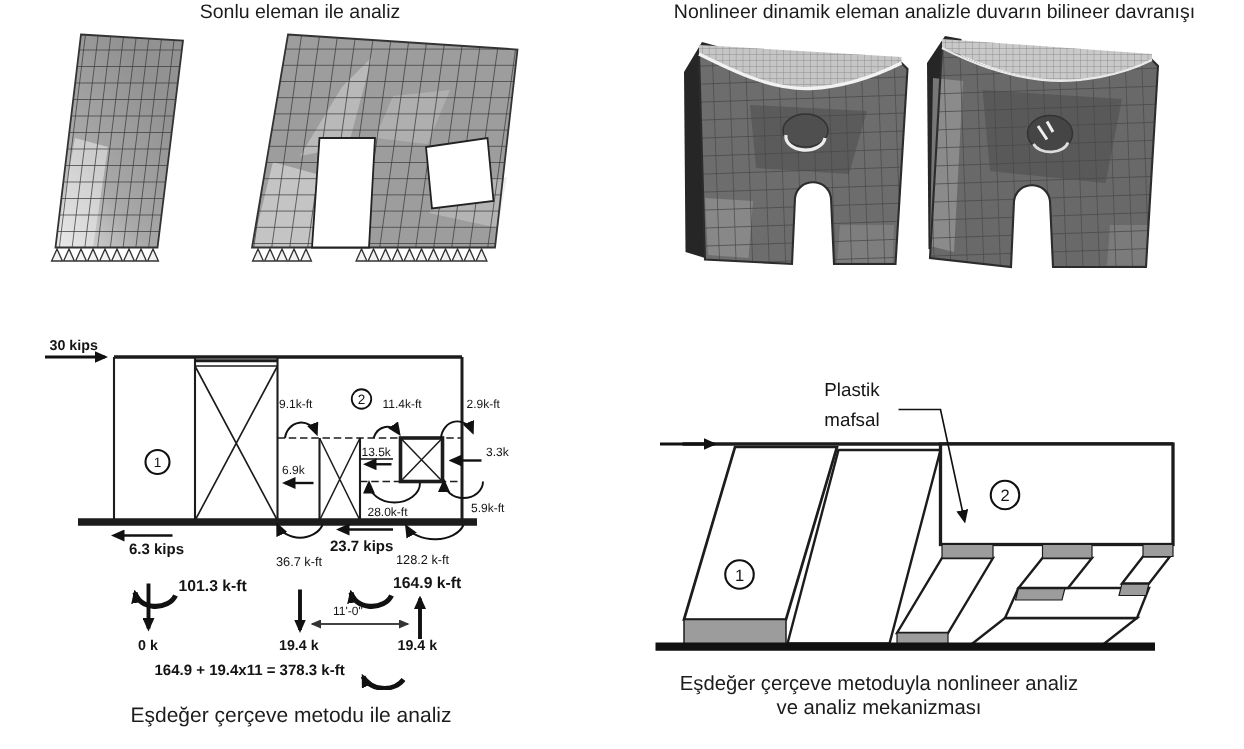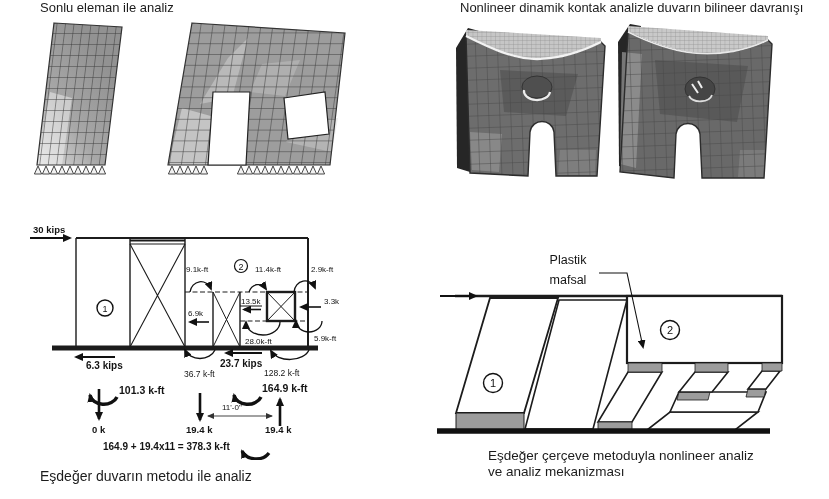--- a/index.html
+++ b/index.html
@@ -1,19 +1,19 @@
 <!DOCTYPE html>
 <html><head>
 <meta charset="utf-8">
 <style>
   html,body{margin:0;padding:0;background:#fff;}
   #canvas{position:relative;width:829px;height:499px;background:#ffffff;overflow:hidden;
           font-family:"Liberation Sans",sans-serif;color:#1f1f1f;}
   .fig{position:absolute;}
-  .cap{position:absolute;text-align:left;color:#1c1c1c;font-family:"Liberation Sans",sans-serif;margin-left:40px;}
+  .cap{position:absolute;text-align:center;color:#1c1c1c;font-family:"Liberation Sans",sans-serif;}
   .cap-sm{font-size:13px;}
   .cap-lg{font-size:13.5px;line-height:16px;}
   svg text{font-family:"Liberation Sans",sans-serif;fill:#141414;}
   .lb8{font-size:8px;}
   .lb85{font-size:8.5px;}
   .lb9b{font-size:9.5px;font-weight:bold;}
   .lb10b{font-size:10px;font-weight:bold;}
   .lb105b{font-size:10.5px;font-weight:bold;}
   .circnum{font-size:9px;}
   .circnum2{font-size:11px;}
@@ -97,21 +97,21 @@
       <path d="M628,32 C648,42 668,50 693,53 C720,56 748,50 768,40 L772,44 L764,178 L702,178 L700,134 C698,120 678,120 676,134 L674,178 L620,172 Z" fill="url(#mesh3d)"></path>
       <path d="M628,32 C648,42 668,50 693,53 C720,56 748,50 768,40 L772,44 L764,178 L702,178 L700,134 C698,120 678,120 676,134 L674,178 L620,172 Z" fill="none" stroke="#2c2c2c" stroke-width="1.4"></path>
       <path d="M628,26 L768,36 L768,40 C745,52 715,56 690,52 C665,48 645,38 628,32 Z" fill="#c9c9c9"></path>
       <path d="M628,26 L768,36 L768,40 C745,52 715,56 690,52 C665,48 645,38 628,32 Z" fill="url(#meshFine)"></path>
       <path d="M628,32 C648,42 668,50 693,53 C720,56 748,50 768,40" fill="none" stroke="#e8e8e8" stroke-width="1.6"></path>
       <ellipse cx="700" cy="89" rx="15" ry="12" fill="#454545" stroke="#333" stroke-width="1"></ellipse>
       <path d="M692,84 l6,9 M698,81 l4,7" stroke="#eeeeee" stroke-width="2" fill="none"></path>
       <path d="M689,96 A 12 8 0 0 0 712,95" fill="none" stroke="#dddddd" stroke-width="1.8"></path>
     </g>
   </svg>
-  <div class="cap cap-sm" style="left:420px;top:190;width:406px">Nonlineer dinamik kontak analizle duvarın bilineer davranışı</div>
+  <div class="cap cap-sm" style="left:420px;top:190;width:406px">Nonlineer dinamik eleman analizle duvarın bilineer davranışı</div>
 
   <svg class="fig" style="left:0;top:210px" width="420" height="250" viewBox="0 210 420 250">
     <defs>
       <marker id="ah" markerUnits="userSpaceOnUse" markerWidth="9" markerHeight="8" refX="7" refY="4" orient="auto-start-reverse">
         <path d="M0,0 L9,4 L0,8 Z" fill="#111"></path>
       </marker>
       <marker id="ahs" markerUnits="userSpaceOnUse" markerWidth="7" markerHeight="6" refX="6" refY="3" orient="auto-start-reverse">
         <path d="M0,0 L7,3 L0,6 Z" fill="#333"></path>
       </marker>
     </defs>
@@ -188,21 +188,21 @@
     <path d="M200,393 V420" stroke="#111" stroke-width="2.6" marker-end="url(#ah)"></path>
     <text class="lb9b" x="186" y="433">19.4 k</text>
     <path d="M280,426 V399" stroke="#111" stroke-width="2.6" marker-end="url(#ah)"></path>
     <text class="lb9b" x="265" y="433">19.4 k</text>
 
     <path d="M208,416 H272" stroke="#444" stroke-width="1.2" marker-start="url(#ahs)" marker-end="url(#ahs)"></path>
     <text class="lb8" x="222" y="410" fill="#333">11'-0"</text>
 
     <text class="lb10b" x="103" y="450">164.9 + 19.4x11 = 378.3 k-ft</text>
   </svg>
-  <div class="cap cap-lg" style="left:0;top:468px;width:388px;font-size:14px">Eşdeğer duvarın metodu ile analiz</div>
+  <div class="cap cap-lg" style="left:0;top:468px;width:388px;font-size:14px">Eşdeğer çerçeve metodu ile analiz</div>
 
   <svg class="fig" style="left:420px;top:240px" width="409" height="210" viewBox="420 240 409 210">
     <defs>
       <marker id="ah2" markerUnits="userSpaceOnUse" markerWidth="9" markerHeight="8" refX="7" refY="4" orient="auto">
         <path d="M0,0 L9,4 L0,8 Z" fill="#111"></path>
       </marker>
     </defs>
 
     <path d="M455,296 H782" stroke="#1c1c1c" stroke-width="2.4" fill="none"></path>
     <path d="M440,296 H476" stroke="#111" stroke-width="2" marker-end="url(#ah2)"></path>
@@ -234,16 +234,16 @@
 
     <g>
       <circle cx="493" cy="383" r="9.5" fill="#fff" stroke="#111" stroke-width="1.4"></circle>
       <text class="circnum2" x="493" y="387" text-anchor="middle">1</text>
     </g>
     <g>
       <circle cx="670" cy="330" r="9.5" fill="#fff" stroke="#111" stroke-width="1.4"></circle>
       <text class="circnum2" x="670" y="334" text-anchor="middle">2</text>
     </g>
   </svg>
-  <div class="cap cap-lg" style="left:448px;top:448px;width:340px"><span>Eşdeğer çerçeve metoduyla nonlineer analiz</span><br>
+  <div class="cap cap-lg" style="left:416px;top:448px;width:340px"><span>Eşdeğer çerçeve metoduyla nonlineer analiz</span><br>
     <span>ve analiz mekanizması</span></div>
 
 </div>
 
 </body></html>

